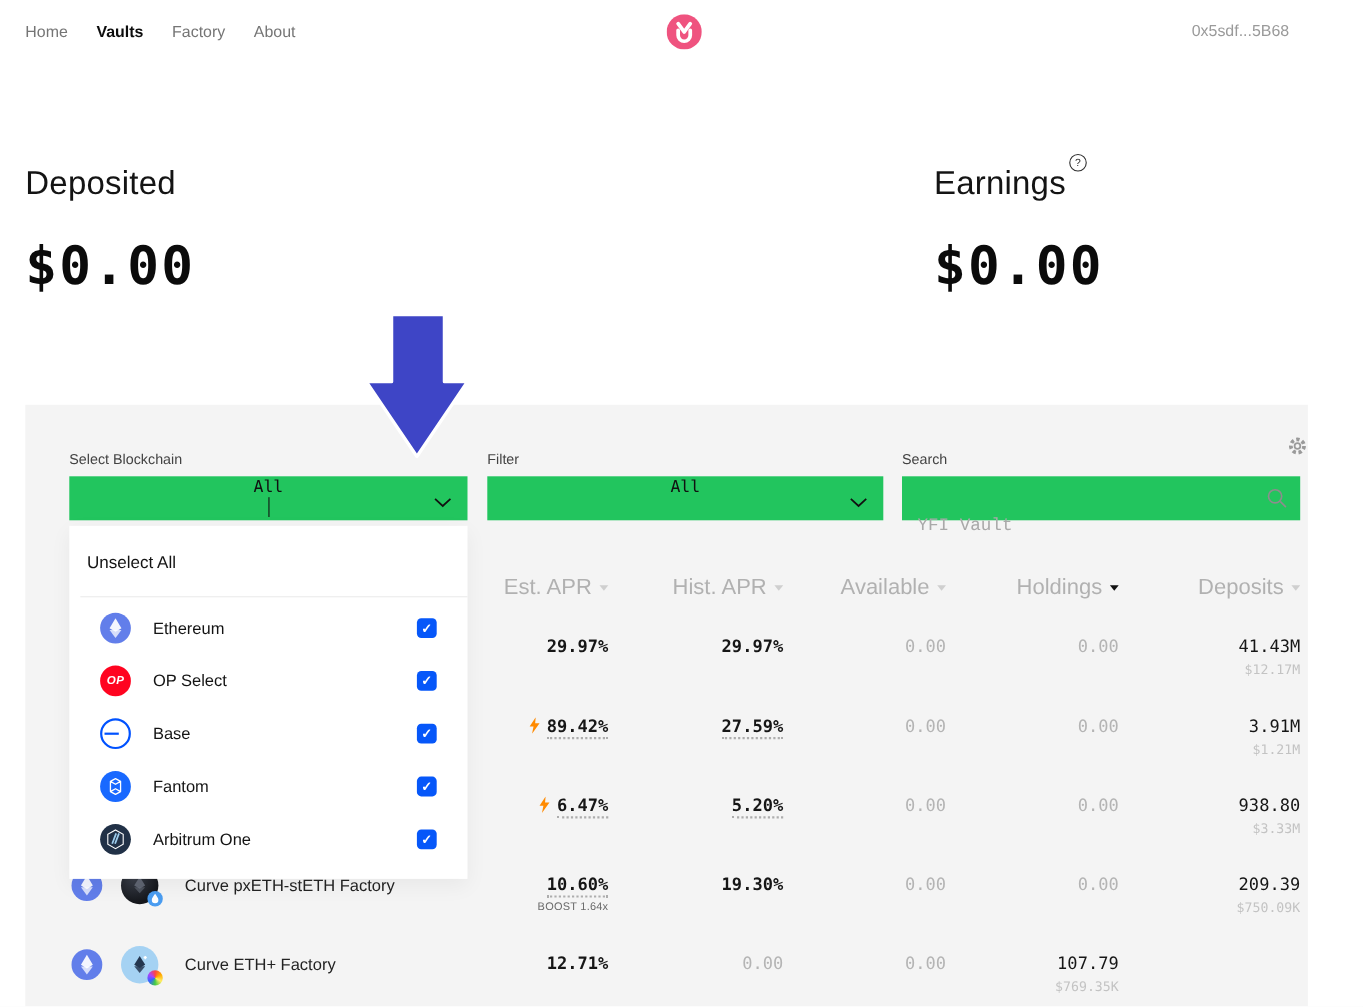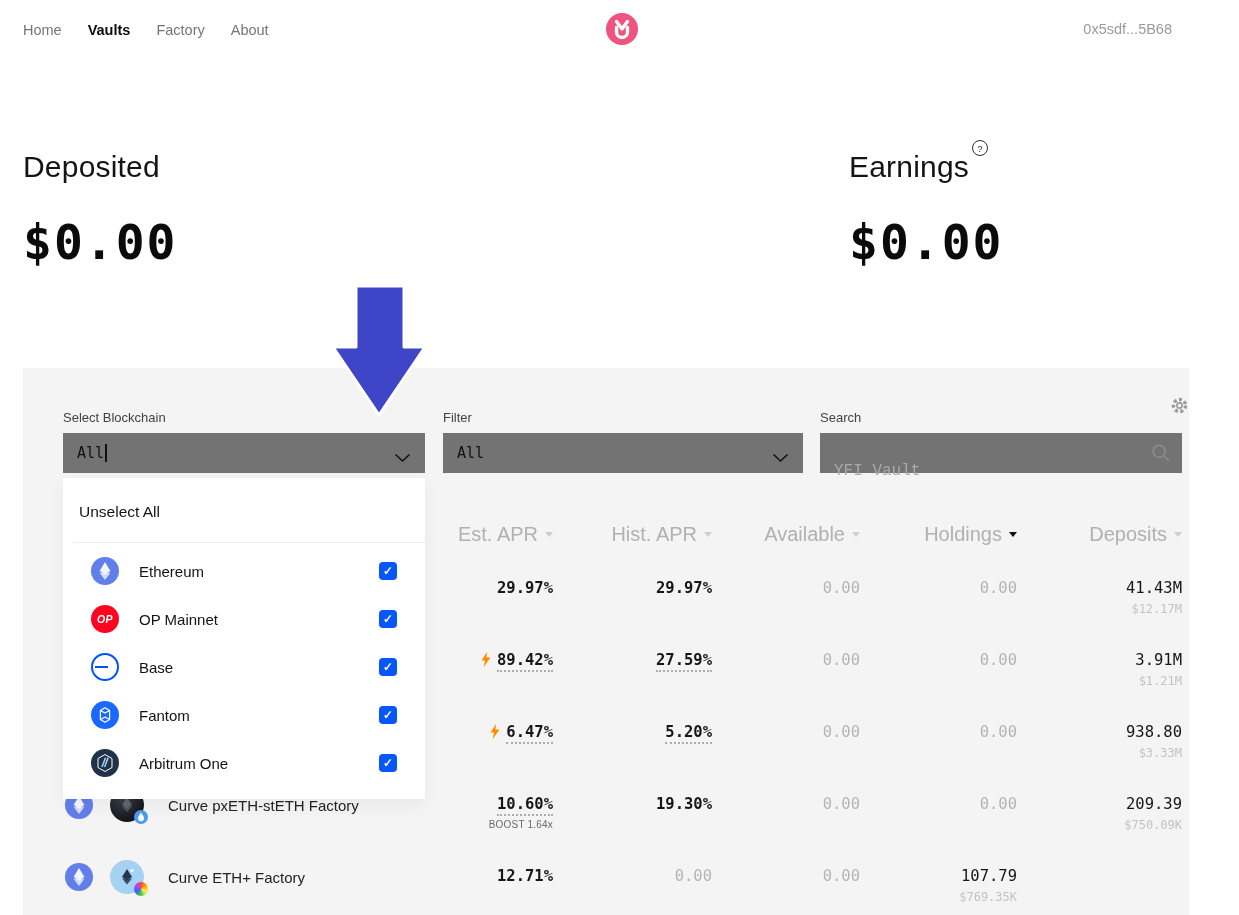--- a/index.html
+++ b/index.html
@@ -24,22 +24,22 @@
   .big { margin-top:30px; font-family:"DejaVu Sans Mono", monospace; font-weight:700;
     font-size:48px; letter-spacing:2px; color:#0b0b0b; }
   
   .arrow { position:absolute; left:331px; top:284px; z-index:30; pointer-events:none; }
   
   .panel { position:absolute; left:23px; top:368px; width:1182px; height:547px; background:#f4f4f4; }
   .gear { position:absolute; top:28px; right:16px; cursor:pointer; }
   .fgroup { position:absolute; top:42px; }
   .fgroup .flabel { font-size:13px; color:#434343; margin-bottom:8px; display:block; }
   .g1 { left:40px; width:362px; } .g2 { left:420px; width:360px; } .g3 { left:797px; width:362px; }
-  .selectbox, .searchbox { position:relative; height:40px; background:#737373; display:flex;
-    align-items:center; padding:0 14px; cursor:pointer; }
+  .selectbox, .searchbox { position:relative; height:40px; background:#22c55e; display:flex;
+    align-items:center; padding:0 14px; cursor:pointer;flex-direction:column; }
   .selectbox .val { font-size:15px; color:#111; }
   .caret { display:inline-block; width:1.5px; height:18px; background:#111; margin-left:1px; }
   .chev { position:absolute; right:14px; top:16px; }
   .searchbox input { border:none; outline:none; width:100%; font-size:16px; color:#111;
     font-family:Liberation Mono, monospace; background:transparent;margin-top:36px; }
   .searchbox input::placeholder { color:#a9a9a9; }
   .mag { position:absolute; right:11px; top:10px; }
   
   .dropdown { position:absolute; left:40px; top:110px; width:362px; background:#fff; z-index:10;
     padding:12px 0; box-shadow:0 6px 18px rgba(0,0,0,.05); }
@@ -178,21 +178,21 @@
             <polygon points="14,5 19.4,14.1 14,17.4 8.6,14.1" fill="#fff" opacity=".92"></polygon>
             <polygon points="8.6,15.7 19.4,15.7 14,23" fill="#fff" opacity=".75"></polygon>
           </svg>
         </span>
         <span class="lbl">Ethereum</span>
         <span class="checkbox"></span>
       </div>
 
       <div class="dd-item">
         <span class="cicon ic-op">OP</span>
-        <span class="lbl">OP Mainnet</span>
+        <span class="lbl">OP Select</span>
         <span class="checkbox"></span>
       </div>
 
       <div class="dd-item">
         <span class="cicon ic-base"></span>
         <span class="lbl">Base</span>
         <span class="checkbox"></span>
       </div>
 
       <div class="dd-item">

